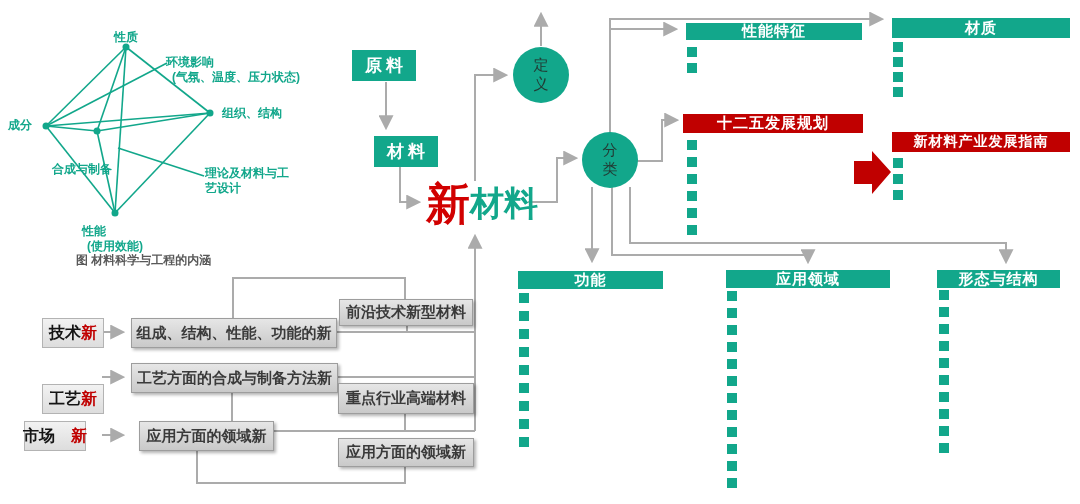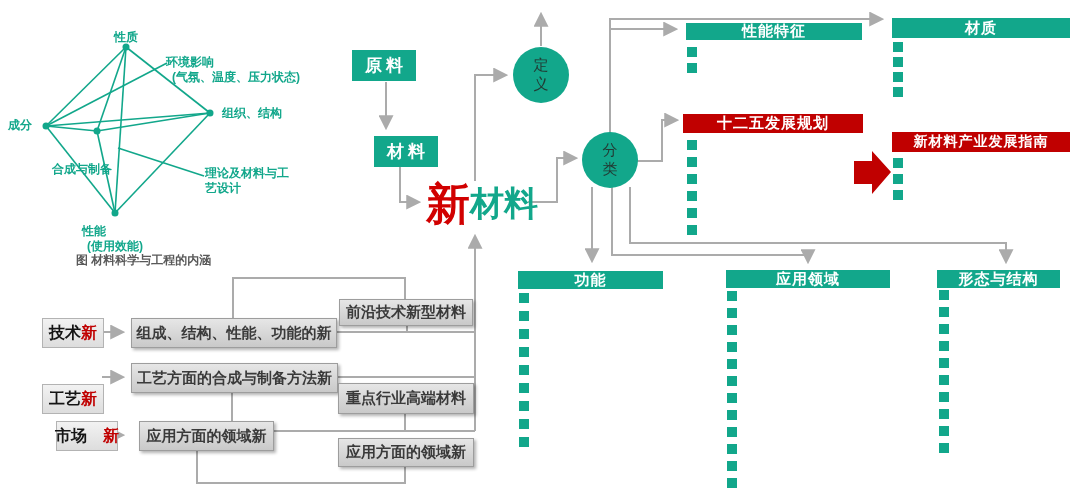--- a/index.html
+++ b/index.html
@@ -199,21 +199,21 @@
     </div>
 
   <div class="lbox" style="left:42px;top:318px;width:60px;height:28px;">
     <span>技术</span>
       <span class="accent">新</span>
   </div>
   <div class="lbox" style="left:42px;top:384px;width:60px;height:28px;">
     <span>工艺</span>
       <span class="accent">新</span>
   </div>
-  <div class="lbox" style="left:56px;top:421px;width:60px;height:28px;gap:16px;">
+  <div class="lbox" style="left:24px;top:421px;width:60px;height:28px;gap:16px;">
     <span>市场</span>
       <span class="accent">新</span>
   </div>
 
   <div class="gbox" style="left:131px;top:318px;width:204px;height:28px;">组成、结构、性能、功能的新</div>
   <div class="gbox" style="left:131px;top:363px;width:205px;height:28px;">工艺方面的合成与制备方法新</div>
   <div class="gbox" style="left:131px;top:421px;width:133px;height:28px;margin-left:8px;">应用方面的领域新</div>
 
   <div class="gbox" style="left:339px;top:299px;width:132px;height:25px;">前沿技术新型材料</div>
   <div class="gbox" style="left:338px;top:383px;width:134px;height:29px;">重点行业高端材料</div>

